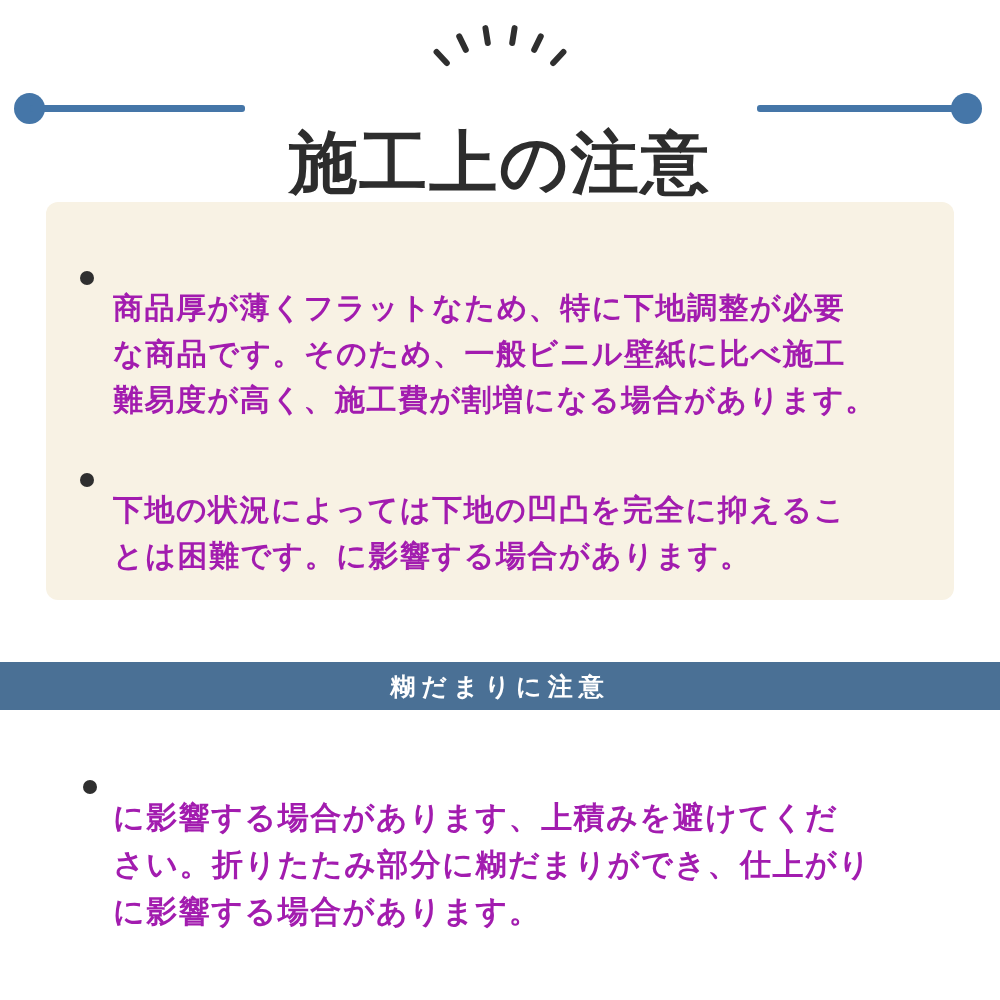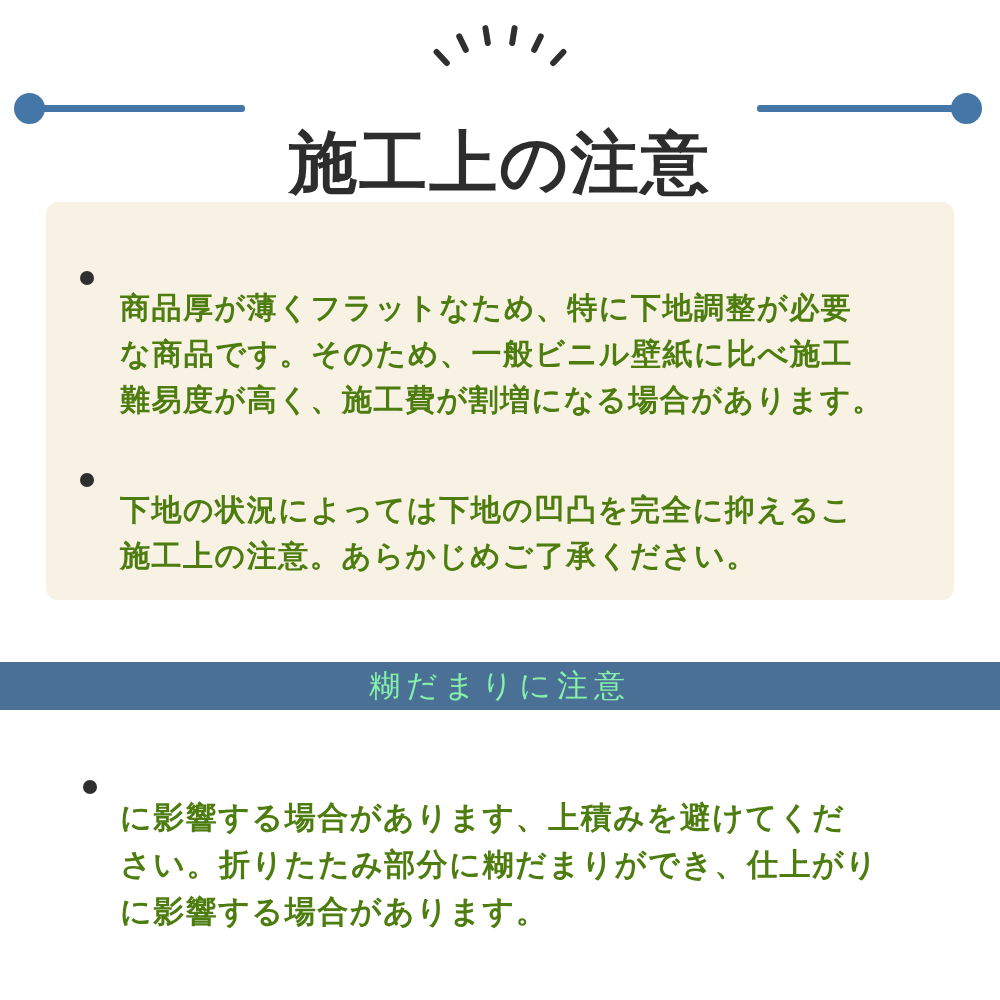--- a/index.html
+++ b/index.html
@@ -91,23 +91,23 @@
 
   .bullet-dot {
     position: absolute;
     width: 14px;
     height: 14px;
     border-radius: 50%;
     background: #2f2f2f;
   }
   .bullet-text {
     position: absolute;
-    left: 120px;
+    left: 113px;
     width: 824px;
-    color: #4d7c0f;
+    color: #a21caf;
     font-weight: bold;
     white-space: pre-line;
   }
   .box-text {
     font-size: 30px;
     line-height: 46px;
     letter-spacing: 1.5px;
   }
   .dot-1 { left: 80px; top: 271px; }
   .text-1 { top: 255px; }
@@ -120,23 +120,23 @@
     left: 0;
     top: 662px;
     width: 1000px;
     height: 48px;
     background: #4a7095;
     display: flex;
     align-items: center;
     justify-content: center;
   }
   .sub-banner .label {
-    color: #86efac;
-    font-size: 31px;
-    font-weight: normal;
+    color: #ffffff;
+    font-size: 25px;
+    font-weight: bold;
     letter-spacing: 6px;
     white-space: nowrap;
   }
 
   
   .glue-text {
     font-size: 31px;
     line-height: 47px;
     letter-spacing: 1.5px;
   }
@@ -165,21 +165,21 @@
 
   <div class="notice-box"></div>
 
   <span class="bullet-dot dot-1"></span>
   <p class="bullet-text box-text text-1">商品厚が薄くフラットなため、特に下地調整が必要
 な商品です。そのため、一般ビニル壁紙に比べ施工
 難易度が高く、施工費が割増になる場合があります。</p>
 
   <span class="bullet-dot dot-2"></span>
   <p class="bullet-text box-text text-2">下地の状況によっては下地の凹凸を完全に抑えるこ
-施工上の注意。あらかじめご了承ください。</p>
+とは困難です。に影響する場合があります。</p>
 
   <div class="sub-banner">
     <span class="label">糊だまりに注意</span>
   </div>
 
   <span class="bullet-dot dot-3"></span>
   <p class="bullet-text glue-text text-3">に影響する場合があります、上積みを避けてくだ
 さい。折りたたみ部分に糊だまりができ、仕上がり
 に影響する場合があります。</p>
 

